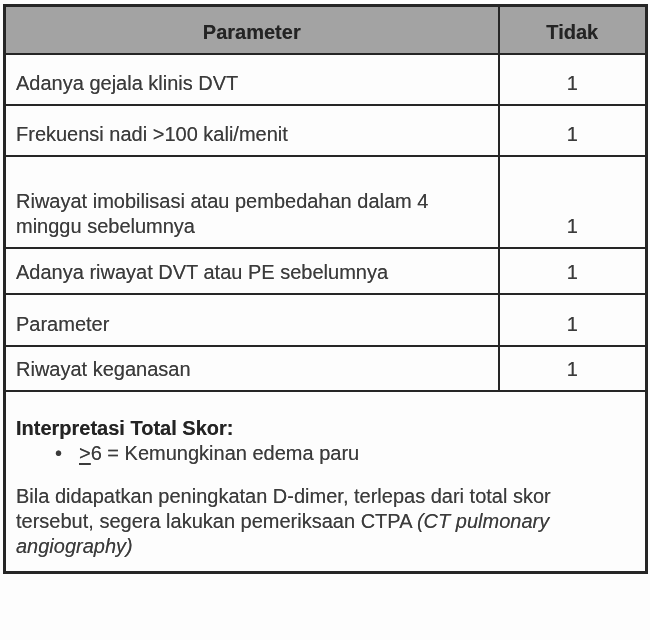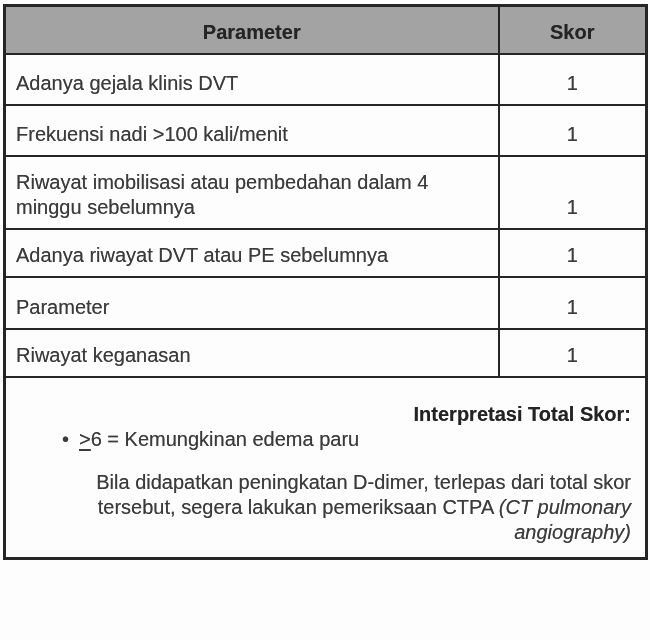--- a/index.html
+++ b/index.html
@@ -35,32 +35,31 @@
   th.param-head, th.score-head {
     background: #a3a3a3;
     font-weight: bold;
     color: #242424;
     text-align: center;
     padding: 0 0 8px 0;
   }
   .col-param { width: 494px; }
   .col-score { width: 148px; }
   td.param-cell {
-    padding: 13px 8px 8px 10px;
+    padding: 4px 8px 8px 10px;
     white-space: pre-line;
     text-align: left;
   }
   td.score-cell {
     padding: 0 0 8px 0;
     text-align: center;
   }
   td.footer-cell {
     vertical-align: top;
     padding: 24px 14px 0 10px;
-    text-align: right;
   }
   .interp-heading {
     font-weight: bold;
     color: #242424;
   }
   .interp-bullet {
     display: flex;
     align-items: baseline;
     padding-left: 39px;
   }
@@ -86,31 +85,31 @@
 <body>
 
 <table class="doc-table">
   <colgroup>
     <col class="col-param">
     <col class="col-score">
   </colgroup>
   <tbody>
       <tr style="height:48px;">
     <th class="param-head">Parameter</th>
-    <th class="score-head">Skor</th>
+    <th class="score-head">Tidak</th>
   </tr>
   <tr style="height:51px;">
     <td class="param-cell">Adanya gejala klinis DVT</td>
     <td class="score-cell">1</td>
   </tr>
   <tr style="height:51px;margin-top:15px;">
     <td class="param-cell">Frekuensi nadi &gt;100 kali/menit</td>
     <td class="score-cell">1</td>
   </tr>
-  <tr style="height:64px;">
+  <tr style="height:92px;">
     <td class="param-cell">Riwayat imobilisasi atau pembedahan dalam 4
 minggu sebelumnya</td>
     <td class="score-cell">1</td>
   </tr>
   <tr style="height:46px;">
     <td class="param-cell">Adanya riwayat DVT atau PE sebelumnya</td>
     <td class="score-cell">1</td>
   </tr>
   <tr style="height:52px;">
     <td class="param-cell">Parameter</td>

